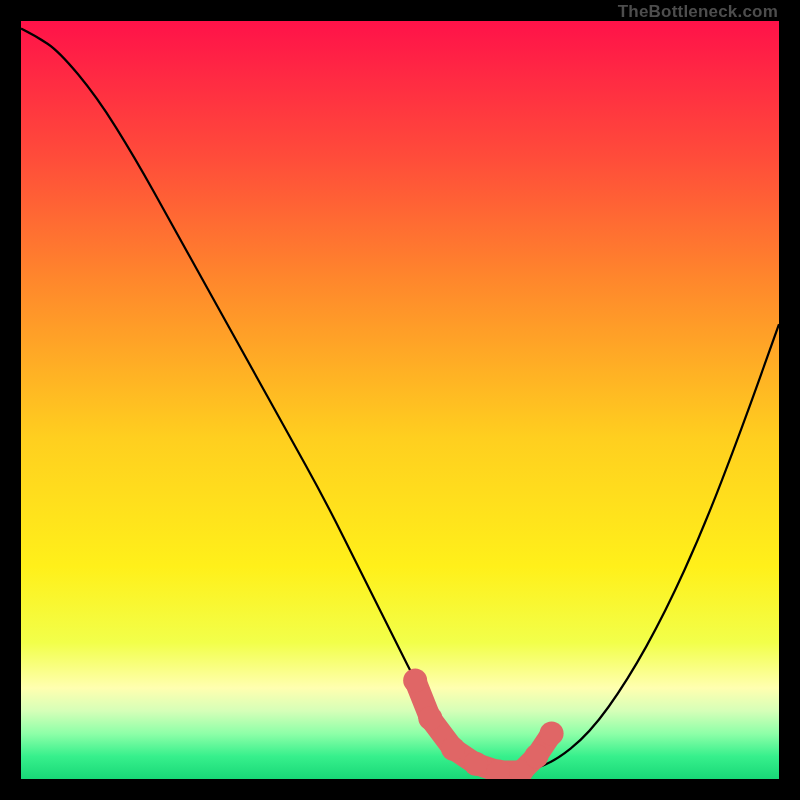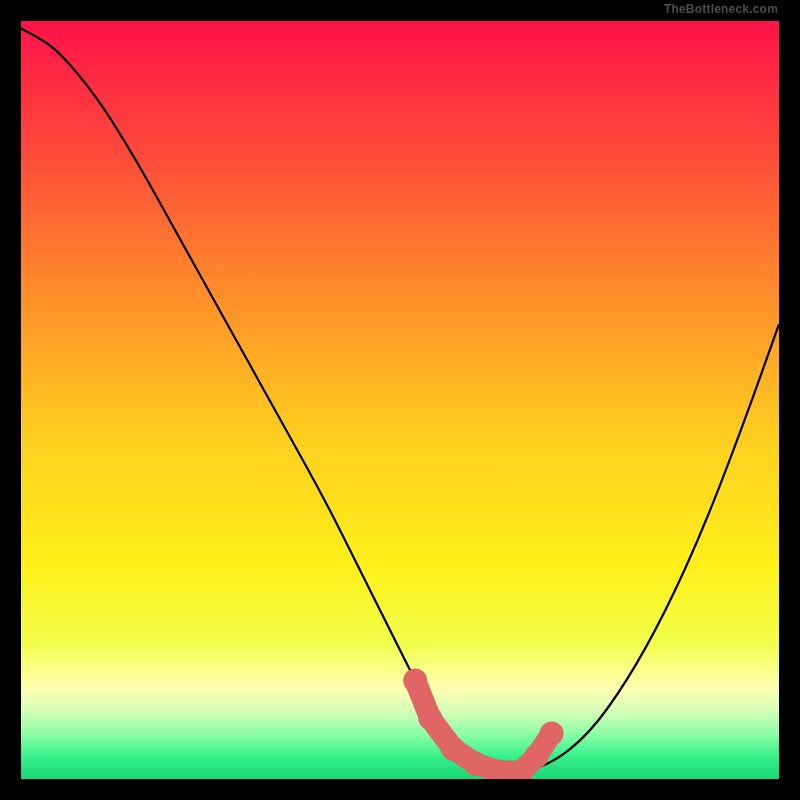--- a/index.html
+++ b/index.html
@@ -16,21 +16,21 @@
     left: 21px;
     top: 21px;
     width: 758px;
     height: 758px;
   }
   .watermark {
     position: absolute;
     top: 2px;
     right: 22px;
     color: #4d4d4d;
-    font-size: 12px;
+    font-size: 17px;
     font-weight: 600;
     letter-spacing: 0.2px;
   }
   svg { display: block; }
 </style>
 </head>
 <body>
 
 <div class="watermark">TheBottleneck.com</div>
 

